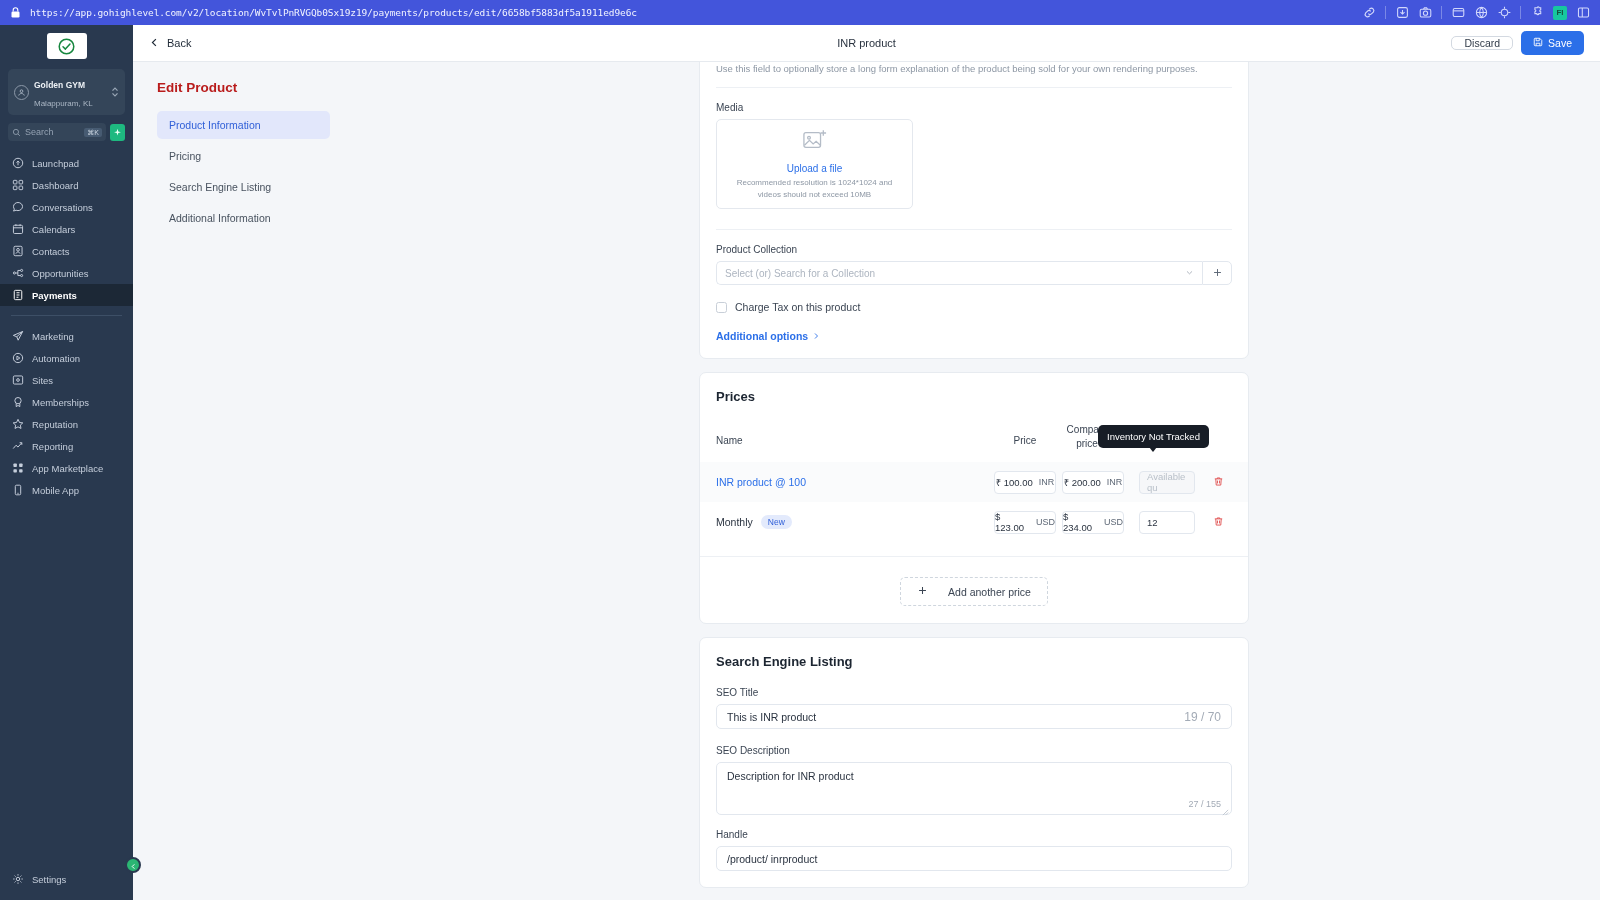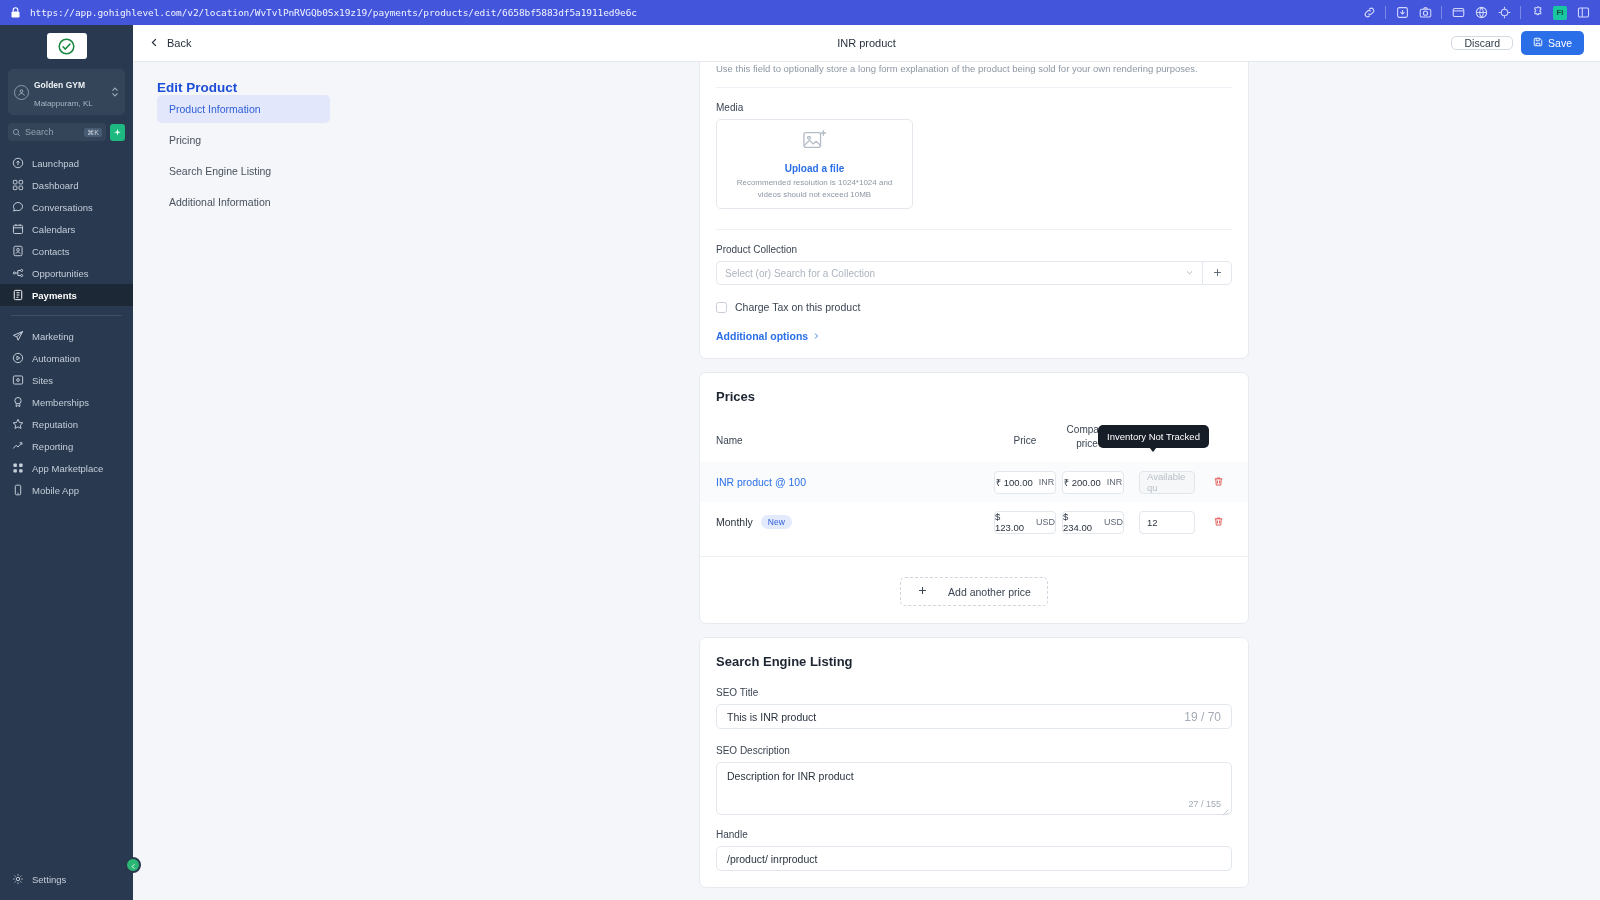--- a/index.html
+++ b/index.html
@@ -122,21 +122,21 @@
   .btn-save {
     background: #2b6fe8; color: #fff; border: none; border-radius: 5px;
     font-size: 10.5px; padding: 6px 12px; display:flex; align-items:center; gap:5px;
     font-weight: 500;
   }
 
   .content { flex: 1; display: flex; overflow: hidden; position: relative; }
 
   
   .left-panel { width: 215px; flex: 0 0 215px; padding: 18px 18px 0 24px; }
-  .panel-title { font-size: 13.5px; font-weight: bold; color: #1d4ed8; }
+  .panel-title { font-size: 13.5px; font-weight: bold; color: #b91c1c; margin-bottom: 16px; }
   .panel-tabs { display: flex; flex-direction: column; gap: 3px; }
   .panel-tab {
     font-size: 10.5px; color: #48525f; padding: 8px 12px; border-radius: 5px;
   }
   .panel-tab.active { background: #e2e7fb; color: #3160d8; font-weight: 500; }
 
   
   .center-col {
     flex: 1; display: flex; flex-direction: column; align-items: center;
     overflow: hidden; padding-top: 0;
@@ -150,21 +150,21 @@
   .hint-text { font-size: 9.5px; color: #8d97a4; padding: 10px 16px 0 16px; }
   .divider { height: 1px; background: #edf0f4; margin: 13px 16px 0 16px;}
 
   .field-label { font-size: 10px; color: #3b4553; margin-bottom: 6px; }
 
   .upload-box {
     width: 197px; height: 90px; border: 1px solid #e4e8ee; border-radius: 5px;
     display: flex; flex-direction: column; align-items: center; justify-content: center;
     gap: 3px;
   }
-  .upload-link { font-size: 10px; color: #2b6fe8; font-weight: 700;}
+  .upload-link { font-size: 10px; color: #2b6fe8; font-weight: 400;}
   .upload-note { font-size: 8px; color: #8d97a4; text-align: center; line-height: 1.45; width:160px;}
 
   .select-row { display: flex; align-items: stretch; gap: 0; }
   .select-ctrl {
     flex: 1; height: 24px; border: 1px solid #e2e7ee; border-right: none;
     border-radius: 5px 0 0 5px; display: flex; align-items: center; padding: 0 8px;
     font-size: 10px; color: #adb5c0;
   }
   .select-caret { margin-left: auto; color: #9aa3af; }
   .select-add {

